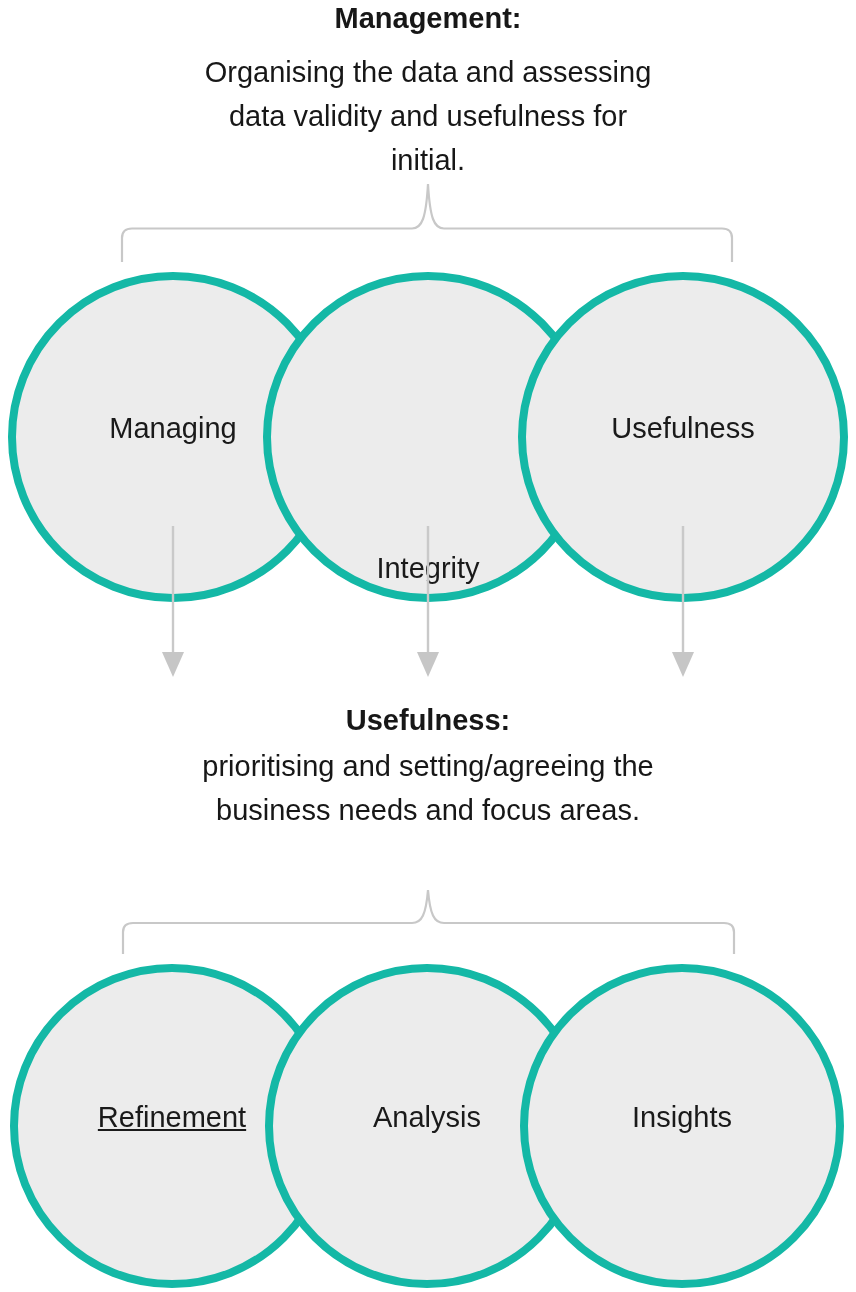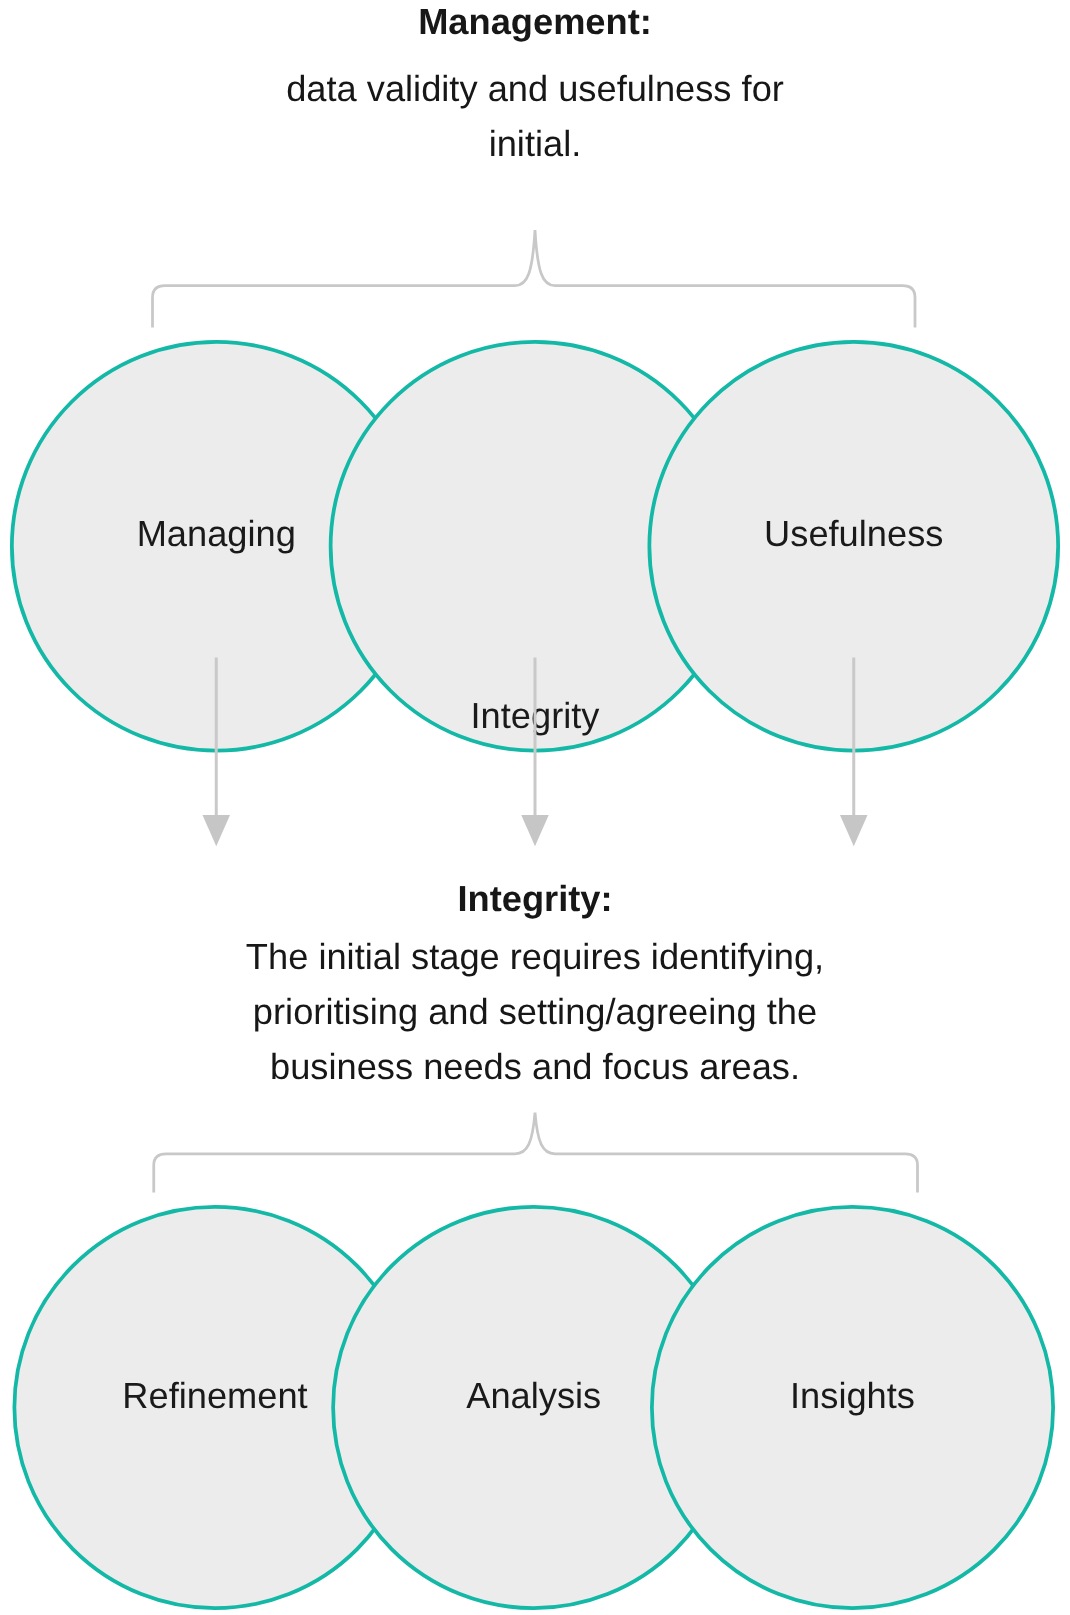--- a/index.html
+++ b/index.html
@@ -32,29 +32,29 @@
   #s1-title{top:-2px;}
   #s1-desc{top:50px;}
   #s2-title{top:700px;}
   #s2-desc{top:744px;}
 
   
   .circle{
     position:absolute;
     box-sizing:border-box;
     background:#ececec;
-    border:3px solid #14b8a6;
+    border:8px solid #14b8a6;
     border-radius:50%;
     display:flex;align-items:center;justify-content:center;
     z-index:1;
   }
   .circle.row1{width:330px;height:330px;top:272px;}
   .circle.row2{width:324px;height:324px;top:964px;}
   #c1{left:8px;}  #c2{left:263px;align-items:flex-end;} #c3{left:518px;text-align:center;}
-  #c4{left:10px;} #c5{left:265px;} #c6{left:520px;}
+  #c4{left:10px;text-decoration:underline;} #c5{left:265px;} #c6{left:520px;}
   .circle-label{
     font-size:29px;color:#1a1a1a;
     transform:translateY(-9px);
     white-space:nowrap;
   }
 
   
   #overlay{
     position:absolute;left:0;top:0;
     z-index:2;
@@ -73,27 +73,27 @@
     fill:#c6c6c6;
   }
 </style>
 </head>
 <body>
 
 <div class="canvas">
 
   <div id="s1-title" class="sec-title">Management:</div>
   <div id="s1-desc" class="sec-desc">
+    <div class="desc-line">Organising the data and assessing</div>
     <div class="desc-line">data validity and usefulness for</div>
     <div class="desc-line">initial.</div>
   </div>
 
-  <div id="s2-title" class="sec-title">Integrity:</div>
+  <div id="s2-title" class="sec-title">Usefulness:</div>
   <div id="s2-desc" class="sec-desc">
-    <div class="desc-line">The initial stage requires identifying,</div>
     <div class="desc-line">prioritising and setting/agreeing the</div>
     <div class="desc-line">business needs and focus areas.</div>
   </div>
 
   <div id="c1" class="circle row1">
     <span class="circle-label">Managing</span>
   </div>
   <div id="c2" class="circle row1">
     <span class="circle-label">Integrity</span>
   </div>

